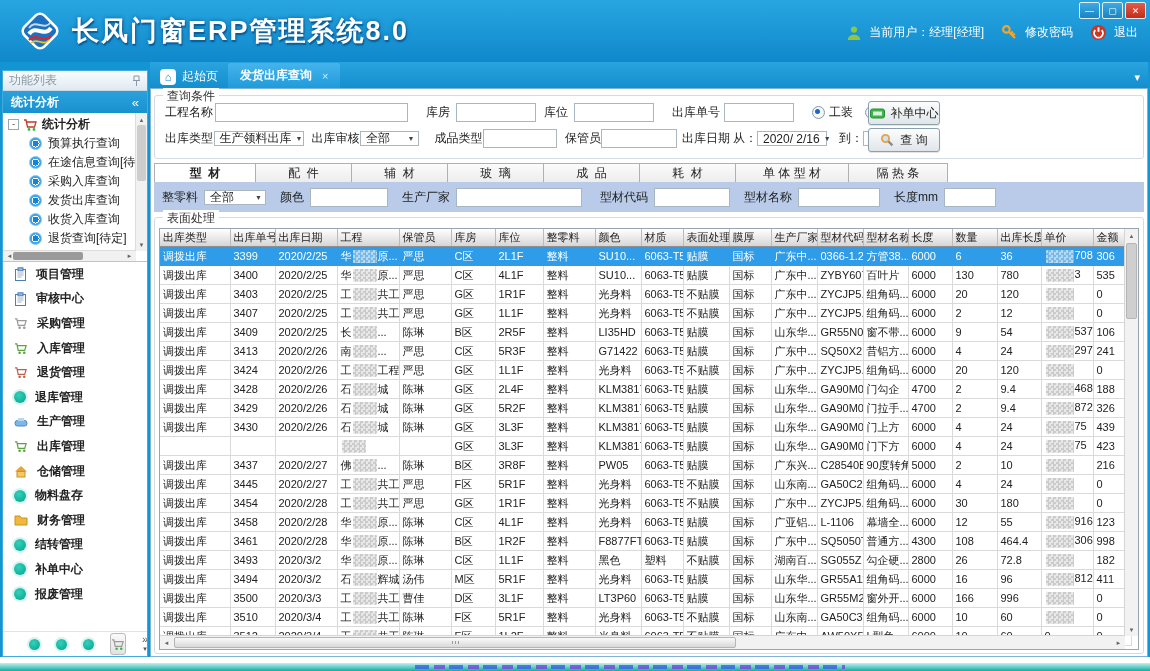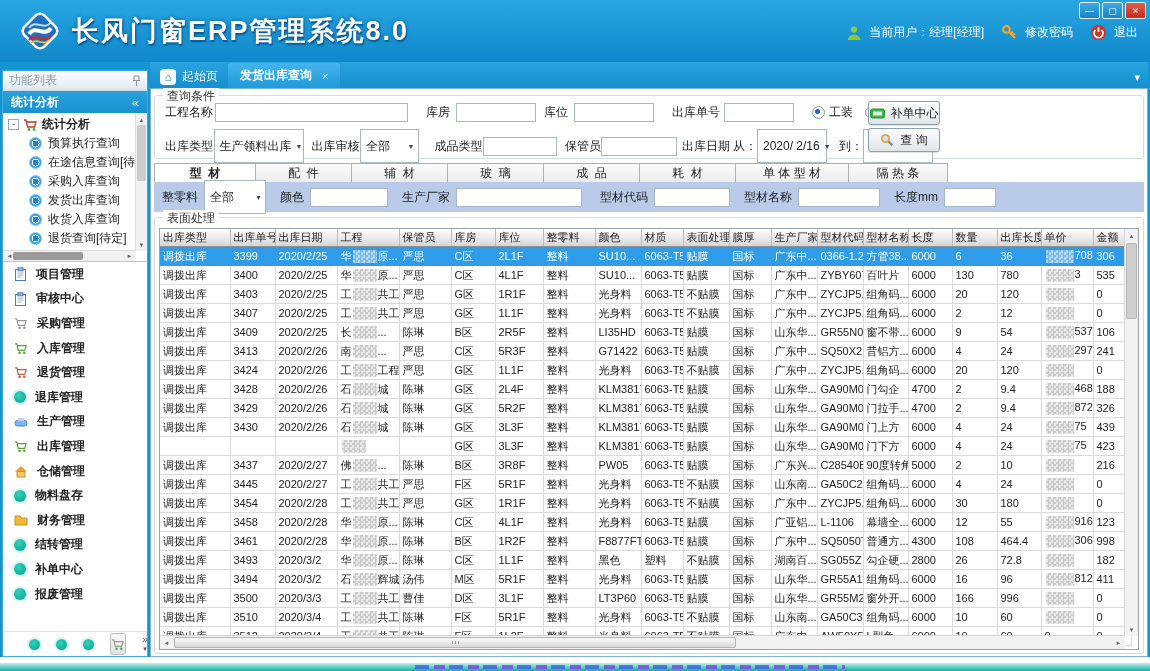--- a/index.html
+++ b/index.html
@@ -70,21 +70,21 @@
   .gb{position:absolute;border:1px solid #d4dce3;border-radius:3px;}
   .gb>.gb-label{position:absolute;top:-8px;left:8px;background:#fff;padding:0 4px;color:#333;}
   .gb-query{left:3px;right:3px;top:6px;height:62px;}
   .gb-results{left:3px;right:3px;top:128px;bottom:2px;}
   .qrow{position:absolute;left:0;right:210px;display:flex;align-items:center;padding-left:10px;}
   .qrow1{top:7px;} .qrow2{top:33px;}
   .lbl{white-space:nowrap;color:#222;}
   input.tb{border:1px solid #a9b7c2;height:17px;font:12px "Liberation Sans",sans-serif;padding:0 3px;
     box-sizing:content-box;background:#fff;}
   .combo{display:inline-flex;align-items:center;justify-content:space-between;background:#fff;
-    border:1px solid #a9b7c2;height:34px;padding:0 3px 0 5px;box-sizing:border-box;cursor:pointer;white-space:nowrap;}
+    border:1px solid #a9b7c2;height:15px;padding:0 3px 0 5px;box-sizing:border-box;cursor:pointer;white-space:nowrap;}
   .combo .ar{font-size:7px;color:#444;margin-left:4px;}
   .radio{width:11px;height:11px;border-radius:50%;border:1px solid #7f9db9;
     background:radial-gradient(#fff,#eee);display:inline-block;position:relative;cursor:pointer;}
   .radio.on::after{content:"";position:absolute;left:2px;top:2px;width:5px;height:5px;border-radius:50%;background:#1a66c8;}
   .btn{position:absolute;right:203px;width:70px;height:22px;border:1px solid #8aa0ad;border-radius:3px;
     background:linear-gradient(#fdfdfd,#dfe5e9);display:flex;align-items:center;justify-content:center;gap:6px;
     cursor:pointer;box-shadow:0 1px 1px rgba(0,0,0,.12);}
   .btn-clear{top:5px;} .btn-search{top:32px;}
   
   .mat-tabs{position:absolute;left:3px;top:74px;right:3px;height:20px;display:flex;}

